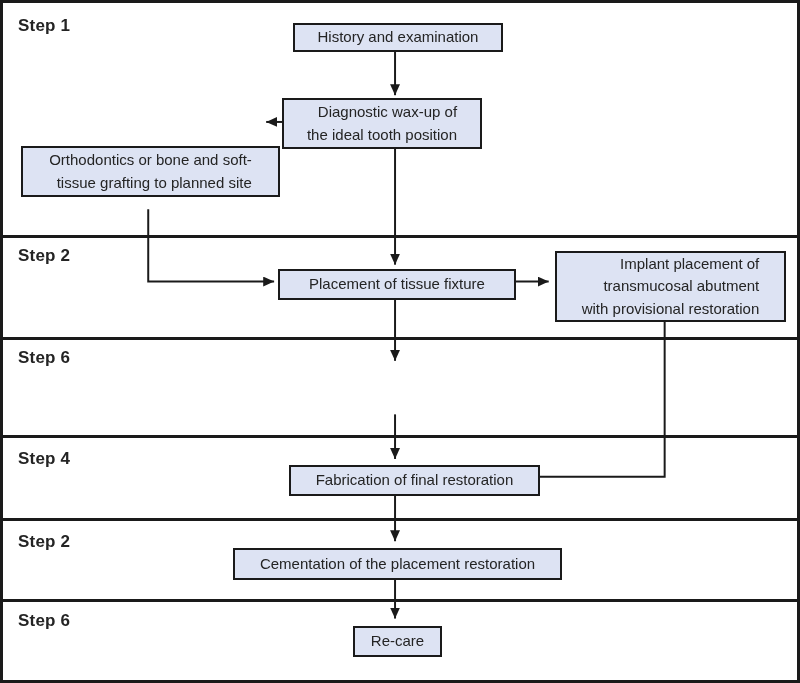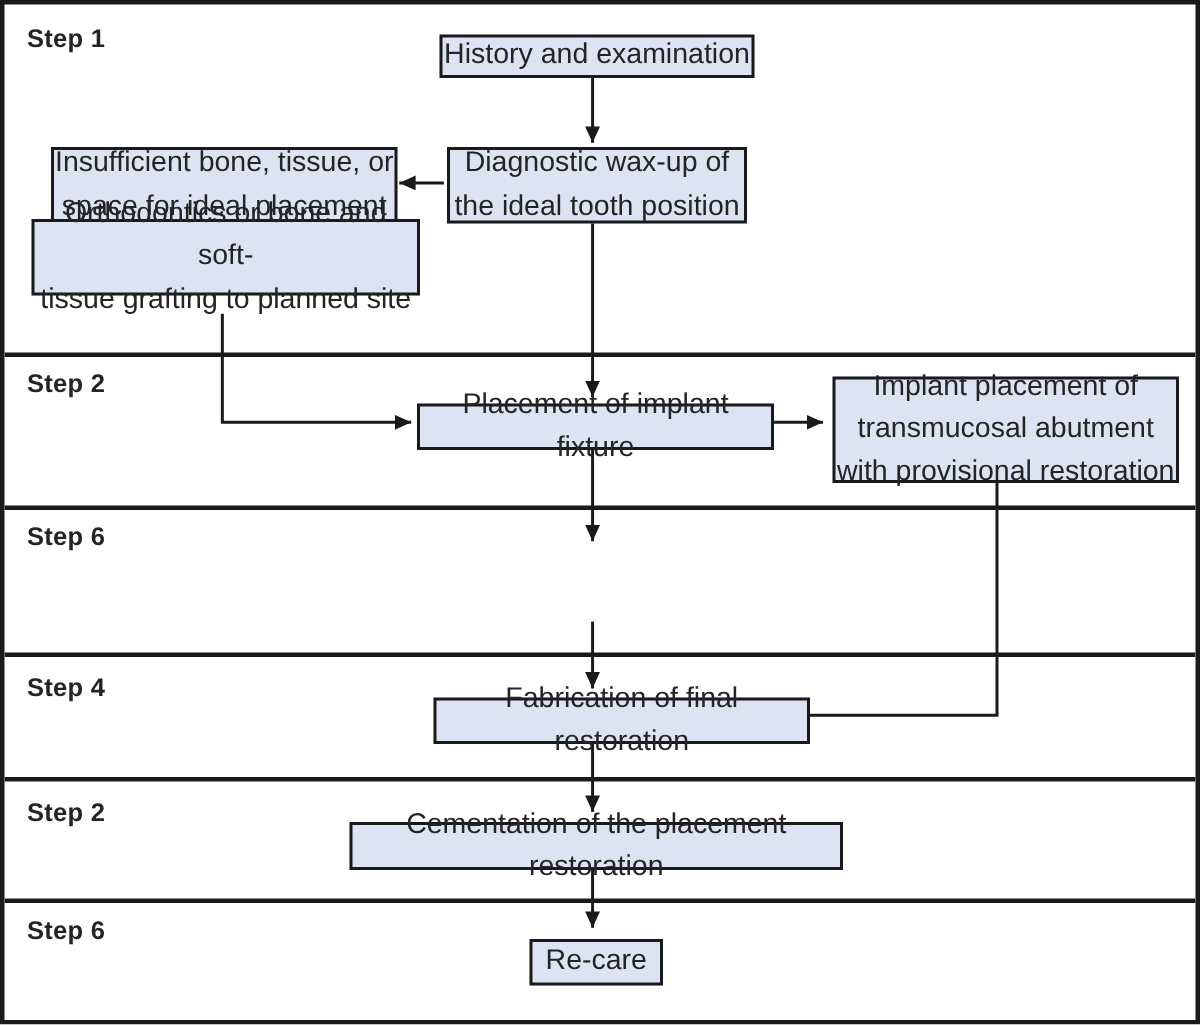--- a/index.html
+++ b/index.html
@@ -43,23 +43,23 @@
     font-size: 17px;
     font-weight: bold;
     color: var(--text);
     letter-spacing: 0.2px;
   }
   .node {
     position: absolute;
     background: var(--box-fill);
     border: 2px solid var(--line);
     color: var(--text);
-    font-size: 19px;
+    font-size: 15px;
     line-height: 1.48;
-    text-align: center;
+    text-align: right;
     white-space: pre-line;
     display: flex;
     align-items: center;
     justify-content: center;
   }
 </style>
 </head>
 <body>
 
 <div class="figure">
@@ -90,30 +90,28 @@
 
   <div class="step-label" style="top:13px">Step 1</div>
   <div class="step-label" style="top:243px">Step 2</div>
   <div class="step-label" style="top:345px">Step 6</div>
   <div class="step-label" style="top:446px">Step 4</div>
   <div class="step-label" style="top:529px">Step 2</div>
   <div class="step-label" style="top:608px">Step 6</div>
 
   <div class="node" style="left:290px; top:20px; width:210px; height:29px">History and examination</div>
 
-  <div class="node" style="left:295px; top:95px; width:200px; height:51px">Diagnostic wax-up of
+  <div class="node" style="left:279px; top:95px; width:200px; height:51px">Diagnostic wax-up of
 the ideal tooth position</div>
 
-  <div class="node" style="left:31px; top:95px; width:231px; height:51px">Insufficient bone, tissue, or
-space for ideal placement</div>
 
   <div class="node" style="left:18px; top:143px; width:259px; height:51px">Orthodontics or bone and soft-
 tissue grafting to planned site</div>
 
-  <div class="node" style="left:275px; top:266px; width:238px; height:31px">Placement of implant fixture</div>
+  <div class="node" style="left:275px; top:266px; width:238px; height:31px">Placement of tissue fixture</div>
 
   <div class="node" style="left:552px; top:248px; width:231px; height:71px">Implant placement of
 transmucosal abutment
 with provisional restoration</div>
 
 
   <div class="node" style="left:286px; top:462px; width:251px; height:31px">Fabrication of final restoration</div>
 
   <div class="node" style="left:230px; top:545px; width:329px; height:32px">Cementation of the placement restoration</div>
 

